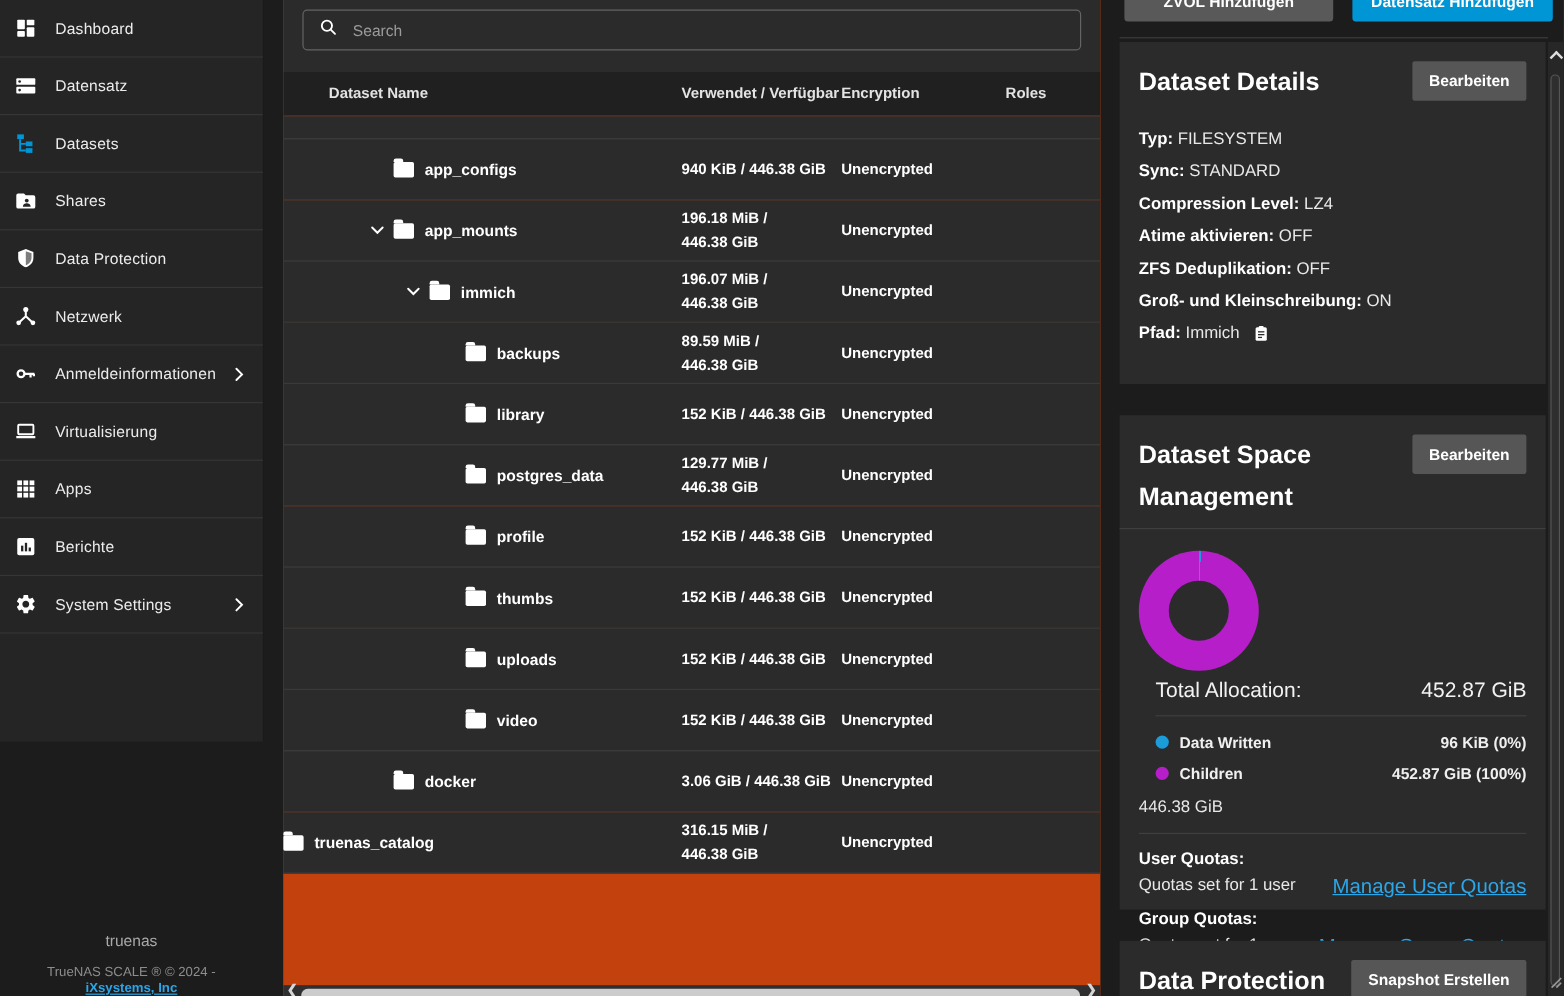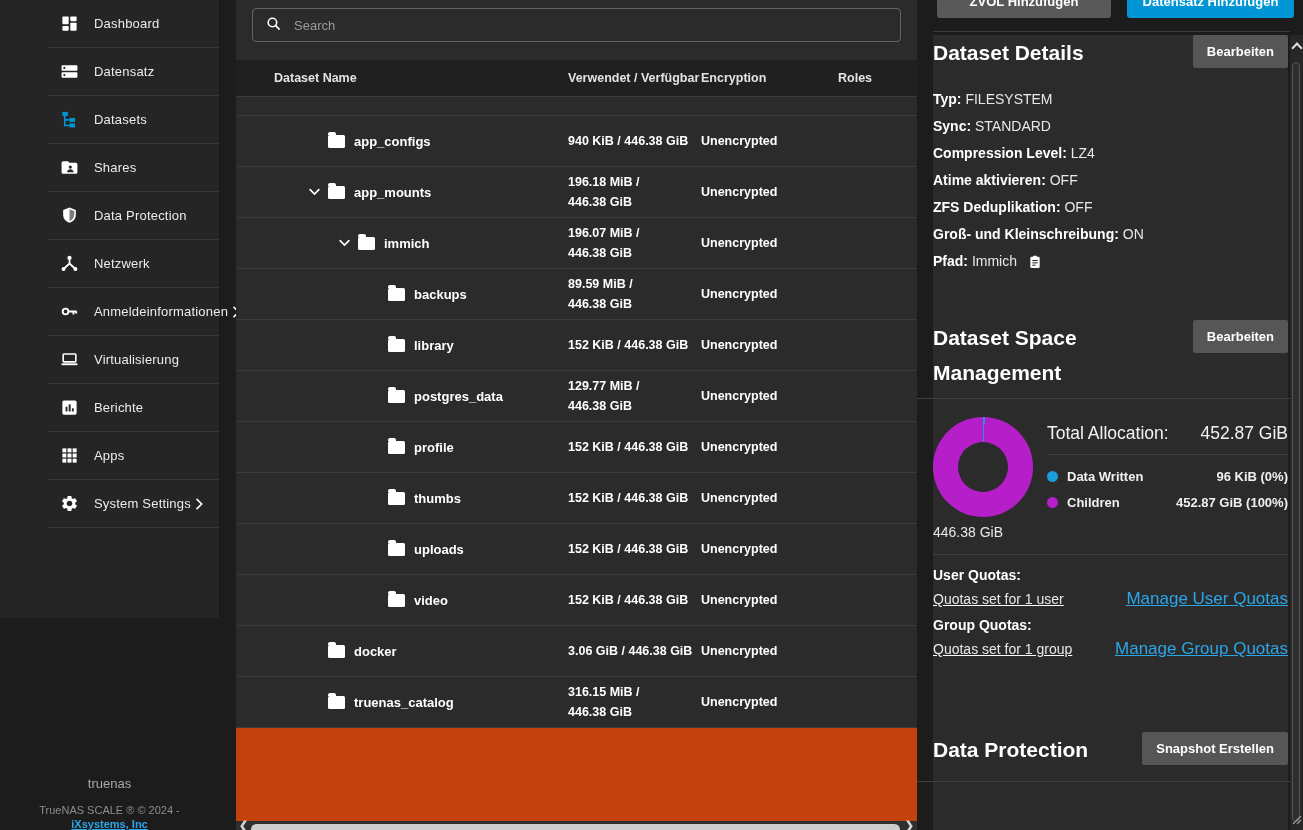--- a/index.html
+++ b/index.html
@@ -1,20 +1,20 @@
 <!DOCTYPE html>
 <html><head>
 <meta charset="utf-8">
 <style>
   html,body{margin:0;padding:0;width:1303px;height:830px;overflow:hidden;background:#1c1c1c;
     font-family:"Liberation Sans",sans-serif;color:#fff;position:relative;}
   *{box-sizing:border-box;}
 
   
-  .sidebar{position:absolute;left:0;top:0;width:220px;height:618px;background:#252525;border-right:1px solid #1a1a1a;padding-left:48px;}
+  .sidebar{position:absolute;left:0;top:0;width:220px;height:618px;background:#252525;border-right:1px solid #1a1a1a;}
   .nav-item{height:48px;display:flex;align-items:center;padding:0 12px 0 10px;border-bottom:1px solid #363636;cursor:pointer;}
   .nav-icon{width:22px;height:20px;margin-right:14px;flex:none;display:flex;align-items:center;justify-content:center;}
   .nav-label{font-size:13px;color:#ececec;letter-spacing:.2px;}
   .nav-chevron{margin-left:auto;display:flex;align-items:center;}
   .sidebar-footer{position:absolute;left:0;right:0;top:776px;text-align:center;}
   .hostname{font-size:13px;color:#a8a8a8;}
   .copyright{font-size:11px;color:#8d8d8d;margin-top:13px;}
   .copy-link{font-size:11px;color:#2ba6e8;margin-top:2px;text-decoration:underline;font-weight:bold;}
 
   
@@ -42,49 +42,49 @@
   .h-arrow.left{left:3px;} .h-arrow.right{right:3px;}
   .h-thumb{position:absolute;left:15px;right:17px;top:3px;height:11px;background:#cccccc;border-radius:6px;}
 
   
   .topline{position:absolute;left:933px;top:31px;width:357px;height:1px;background:#3c3c3c;}
   .btn-blue,.btn-gray{position:absolute;top:-16px;height:34px;border:none;border-radius:3px;color:#fff;
     font-family:"Liberation Sans",sans-serif;font-weight:bold;font-size:13px;cursor:pointer;}
   .btn-gray{left:937px;width:174px;background:#595959;}
   .btn-blue{left:1127px;width:167px;background:#0095d5;}
   .cards{position:absolute;left:933px;top:35px;width:355px;}
-  .card{background:#2b2b2b;padding:0;margin-bottom:0;position:relative;}
+  .card{background:#2b2b2b;padding:16px;margin-bottom:26px;position:relative;}
   .card-head{display:flex;justify-content:space-between;align-items:flex-start;}
   .card-title{font-size:21px;font-weight:bold;color:#fff;line-height:35px;}
   .btn-edit{background:#565656;color:#fff;border:none;border-radius:2px;font-family:"Liberation Sans",sans-serif;
     font-weight:bold;font-size:13px;padding:9px 14px;cursor:pointer;flex:none;}
   .card1{height:285px;}
   .details-list{margin-top:16px;}
   .dline{font-size:14px;line-height:27px;display:flex;align-items:center;}
   .dlabel{font-weight:bold;color:#fff;white-space:pre;}
   .dvalue{color:#e8e8e8;white-space:pre;}
   .copy{margin-left:10px;display:flex;align-items:center;cursor:pointer;}
   .card2{height:412px;}
   .card2 .card-title{width:190px;}
   .full-divider{height:1px;background:#3f3f3f;margin:8px -16px 0 -16px;}
-  .space-body{display:flex;margin-top:18px;}
+  .space-body{display:flex;margin-top:18px;flex-direction:column;}
   .donut{width:100px;height:100px;border-radius:50%;position:relative;flex:none;}
   .donut::after{content:"";position:absolute;left:25px;top:25px;width:50px;height:50px;border-radius:50%;background:#2b2b2b;}
   .space-right{flex:1;margin-left:14px;}
   .total-row{display:flex;font-size:17.5px;color:#f2f2f2;margin-top:6px;}
   .total-value{margin-left:auto;}
   .legend-divider{height:1px;background:#3f3f3f;margin:10px 0 8px 0;}
   .lrow{display:flex;align-items:center;height:26px;font-size:13px;font-weight:bold;color:#f0f0f0;}
   .ldot{width:11px;height:11px;border-radius:50%;margin-right:9px;flex:none;}
   .lvalue{margin-left:auto;}
   .avail-label{font-size:14px;font-weight:bold;margin-top:18px;}
   .avail-value{font-size:14px;color:#e8e8e8;margin-top:7px;}
   .quota-divider{height:1px;background:#3f3f3f;margin:14px 0 12px 0;}
   .qtitle{font-size:14px;font-weight:bold;margin-top:4px;}
-  .qrow{display:flex;align-items:center;margin:6px 0 8px 0;text-decoration:underline;}
+  .qrow{display:flex;align-items:flex-start;margin:6px 0 8px 0;}
   .qtext{font-size:14px;color:#e8e8e8;}
   .qlink{margin-left:auto;font-size:17px;color:#2ba6e8;text-decoration:underline;cursor:pointer;}
   .card3{height:220px;}
   .c3-divider{height:1px;background:#3f3f3f;margin:14px -16px 0 -16px;}
 
   
   .v-scrollbar{position:absolute;right:0;top:35px;bottom:0;width:13px;background:#272727;}
   .v-up{width:8px;height:8px;border-left:2px solid #dedede;border-top:2px solid #dedede;transform:rotate(45deg);margin:9px auto 2px auto;}
   .v-thumb{position:absolute;left:2px;top:27px;bottom:8px;width:8px;background:#2e2e2e;border:1px solid #555;border-radius:5px;}
   .grip{position:absolute;right:1px;bottom:1px;}
@@ -180,33 +180,20 @@
         </span>
       </div>
       <div class="nav-item">
         <span class="nav-icon">
           <svg viewBox="0 0 24 24" width="19" height="19">
             <rect x="4" y="5" width="16" height="10" rx="1" fill="none" stroke="#fff" stroke-width="2"></rect>
             <path d="M2 18h20" stroke="#fff" stroke-width="2.4"></path>
           </svg>
         </span>
         <span class="nav-label">Virtualisierung</span>
-      </div>
-      <div class="nav-item">
-        <span class="nav-icon">
-          <svg viewBox="0 0 24 24" width="19" height="19">
-            <rect x="3" y="3" width="18" height="18" rx="2" fill="#fff"></rect>
-            <g fill="#252525">
-              <rect x="7" y="11" width="2.4" height="6"></rect>
-              <rect x="11" y="8" width="2.4" height="9"></rect>
-              <rect x="15" y="13" width="2.4" height="4"></rect>
-            </g>
-          </svg>
-        </span>
-        <span class="nav-label">Berichte</span>
       </div>
       <div class="nav-item">
         <span class="nav-icon">
           <svg viewBox="0 0 24 24" width="19" height="19">
             <g fill="#fff">
               <rect x="3" y="3" width="5" height="5"></rect>
               <rect x="9.5" y="3" width="5" height="5"></rect>
               <rect x="16" y="3" width="5" height="5"></rect>
               <rect x="3" y="9.5" width="5" height="5"></rect>
               <rect x="9.5" y="9.5" width="5" height="5"></rect>
@@ -215,20 +202,33 @@
               <rect x="9.5" y="16" width="5" height="5"></rect>
               <rect x="16" y="16" width="5" height="5"></rect>
             </g>
           </svg>
         </span>
         <span class="nav-label">Apps</span>
       </div>
       <div class="nav-item">
         <span class="nav-icon">
           <svg viewBox="0 0 24 24" width="19" height="19">
+            <rect x="3" y="3" width="18" height="18" rx="2" fill="#fff"></rect>
+            <g fill="#252525">
+              <rect x="7" y="11" width="2.4" height="6"></rect>
+              <rect x="11" y="8" width="2.4" height="9"></rect>
+              <rect x="15" y="13" width="2.4" height="4"></rect>
+            </g>
+          </svg>
+        </span>
+        <span class="nav-label">Berichte</span>
+      </div>
+      <div class="nav-item">
+        <span class="nav-icon">
+          <svg viewBox="0 0 24 24" width="19" height="19">
             <path fill="#fff" d="M19.14 12.94c.04-.3.06-.61.06-.94 0-.32-.02-.64-.07-.94l2.03-1.58c.18-.14.23-.41.12-.61l-1.92-3.32c-.12-.22-.37-.29-.59-.22l-2.39.96c-.5-.38-1.03-.7-1.62-.94l-.36-2.54c-.04-.24-.24-.41-.48-.41h-3.84c-.24 0-.43.17-.47.41l-.36 2.54c-.59.24-1.13.57-1.62.94l-2.39-.96c-.22-.08-.47 0-.59.22L2.74 8.87c-.12.21-.08.47.12.61l2.03 1.58c-.05.3-.09.63-.09.94s.02.64.07.94l-2.03 1.58c-.18.14-.23.41-.12.61l1.92 3.32c.12.22.37.29.59.22l2.39-.96c.5.38 1.03.7 1.62.94l.36 2.54c.05.24.24.41.48.41h3.84c.24 0 .44-.17.47-.41l.36-2.54c.59-.24 1.13-.56 1.62-.94l2.39.96c.22.08.47 0 .59-.22l1.92-3.32c.12-.22.07-.47-.12-.61l-2.01-1.58zM12 15.6c-1.98 0-3.6-1.62-3.6-3.6s1.62-3.6 3.6-3.6 3.6 1.62 3.6 3.6-1.62 3.6-3.6 3.6z"></path>
           </svg>
         </span>
         <span class="nav-label">System Settings</span>
         <span class="nav-chevron">
           <svg viewBox="0 0 24 24" width="16" height="16">
             <path d="M9 5l7 7-7 7" stroke="#fff" stroke-width="2.4" fill="none" stroke-linecap="round"></path>
           </svg>
         </span>
       </div>
@@ -389,21 +389,21 @@
           <span class="folder"></span>
           <span class="dname">docker</span>
         </div>
         <div class="cell cell-used">
           <div>3.06 GiB / 446.38 GiB</div>
         </div>
         <div class="cell cell-enc">Unencrypted</div>
         <div class="cell cell-roles"></div>
       </div>
       <div class="trow">
-        <div class="cell cell-name" style="padding-left: 92px;">
+        <div class="cell cell-name" style="">
           <span class="folder"></span>
           <span class="dname">truenas_catalog</span>
         </div>
         <div class="cell cell-used">
           <div>316.15 MiB /</div>
           <div>446.38 GiB</div>
         </div>
         <div class="cell cell-enc">Unencrypted</div>
         <div class="cell cell-roles"></div>
       </div>

